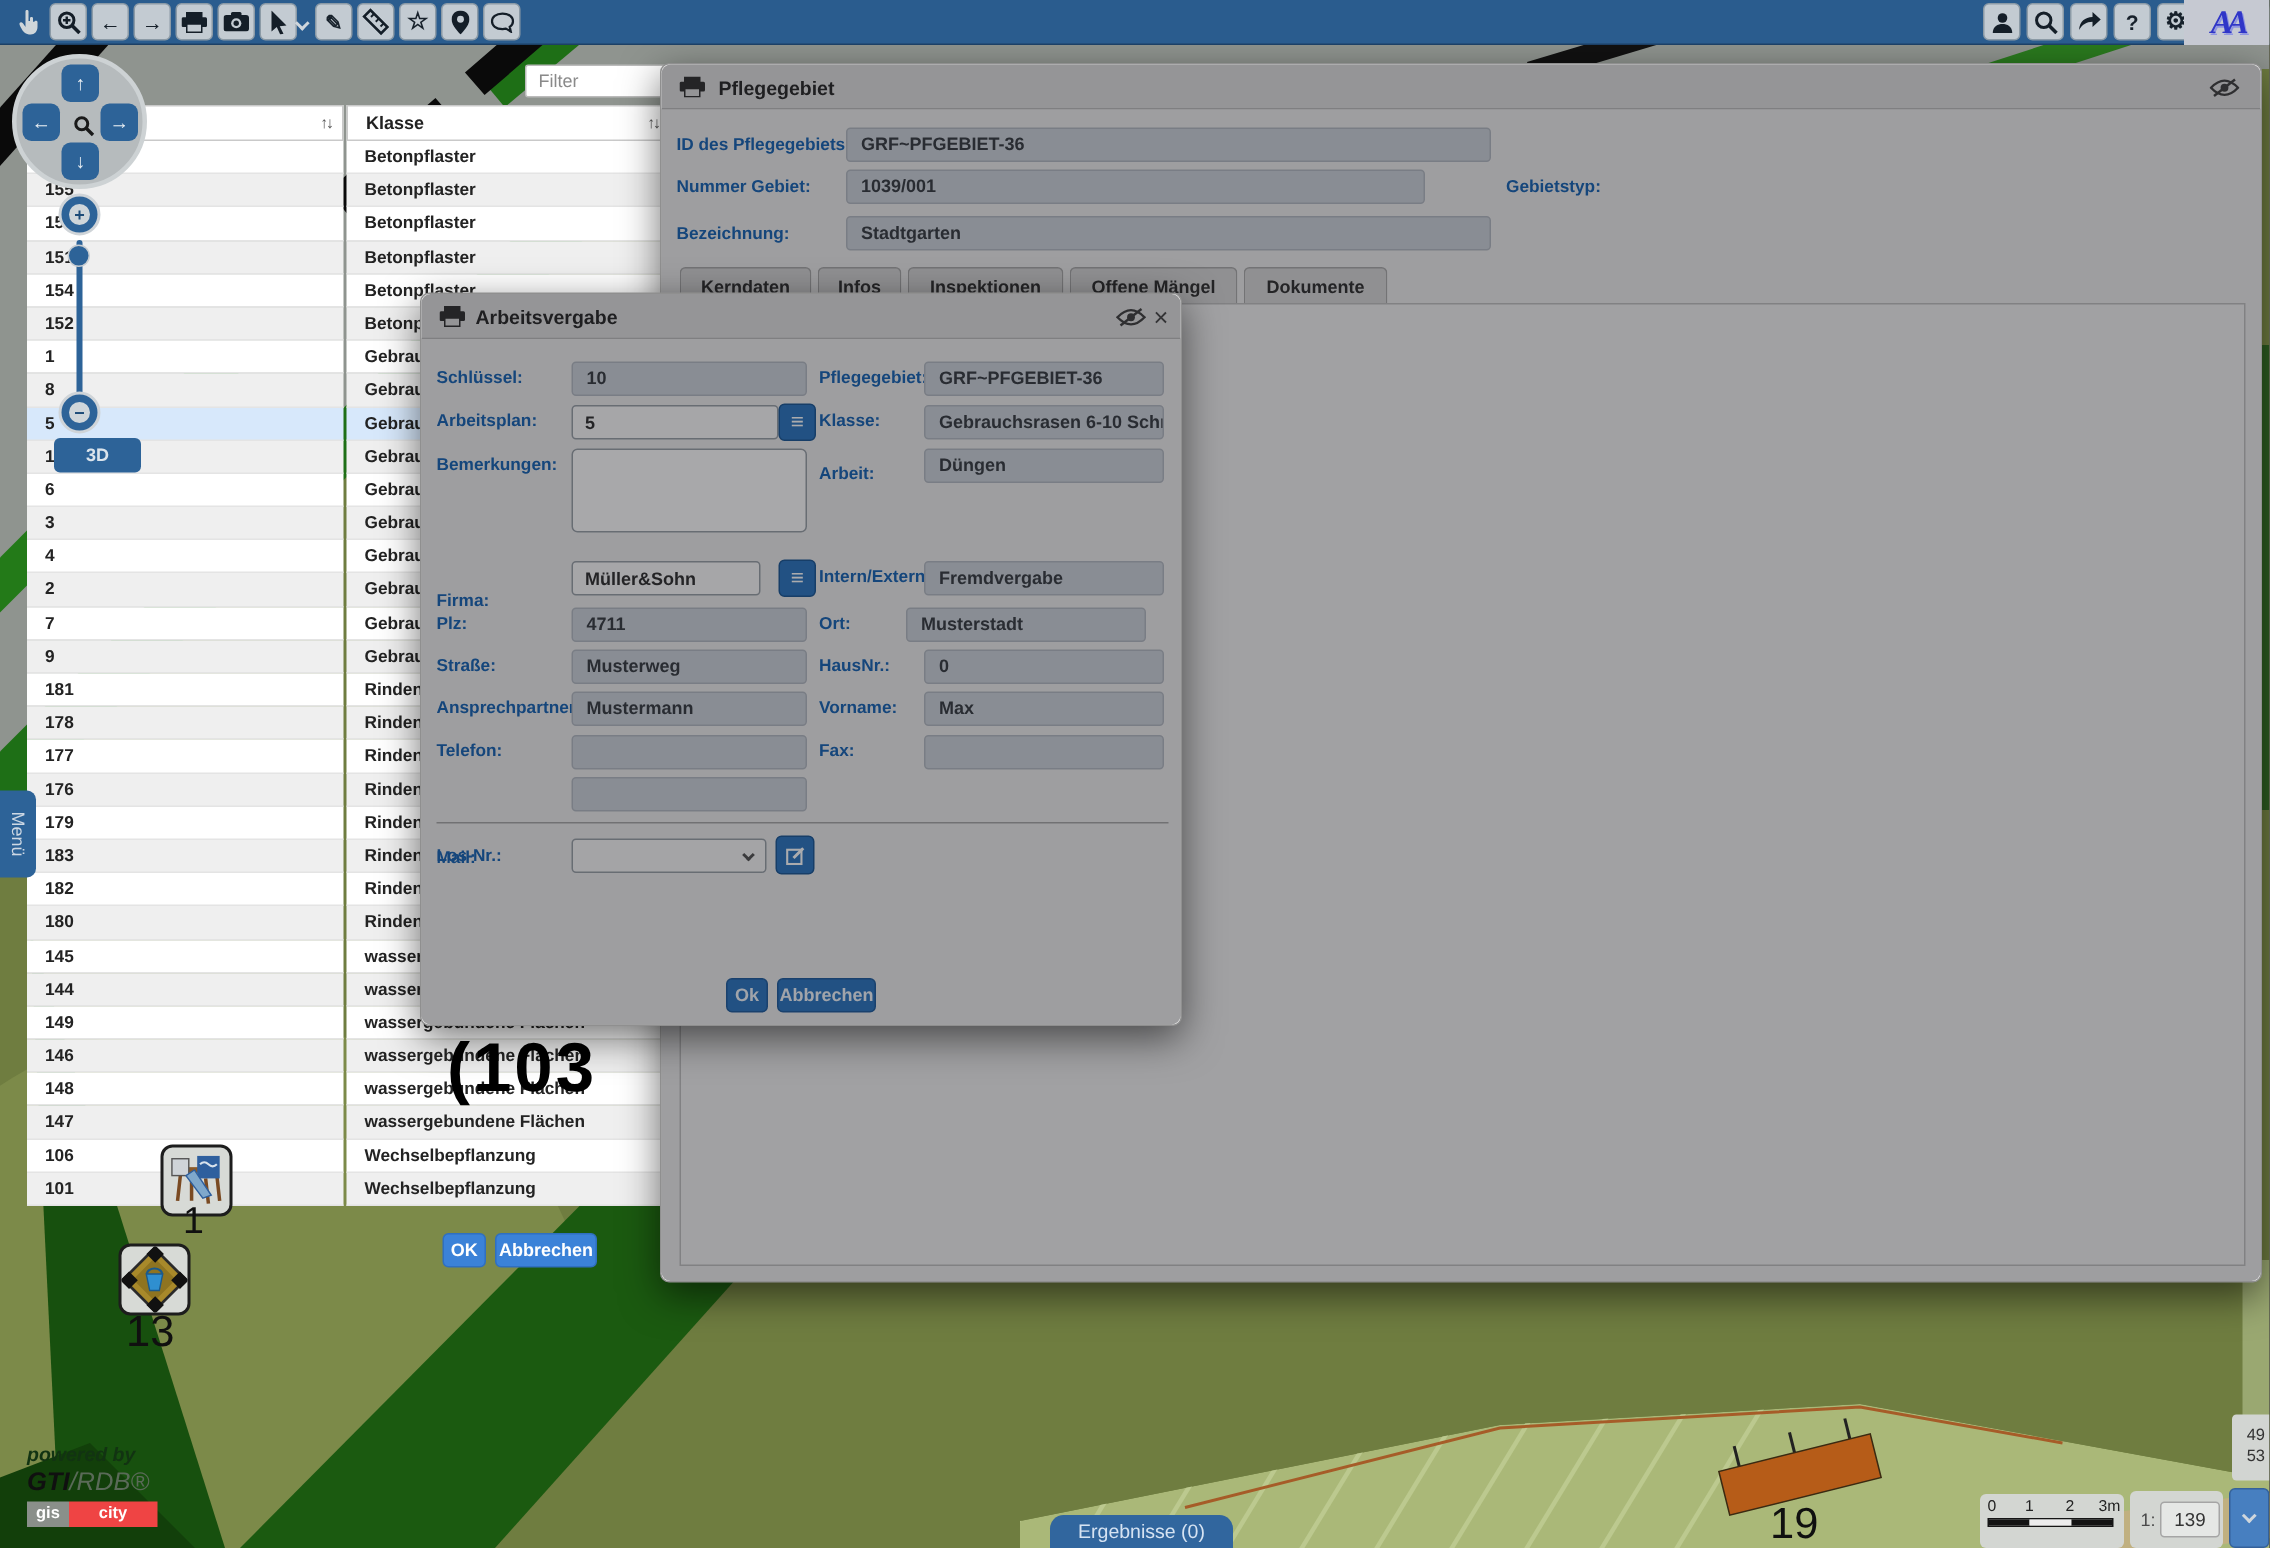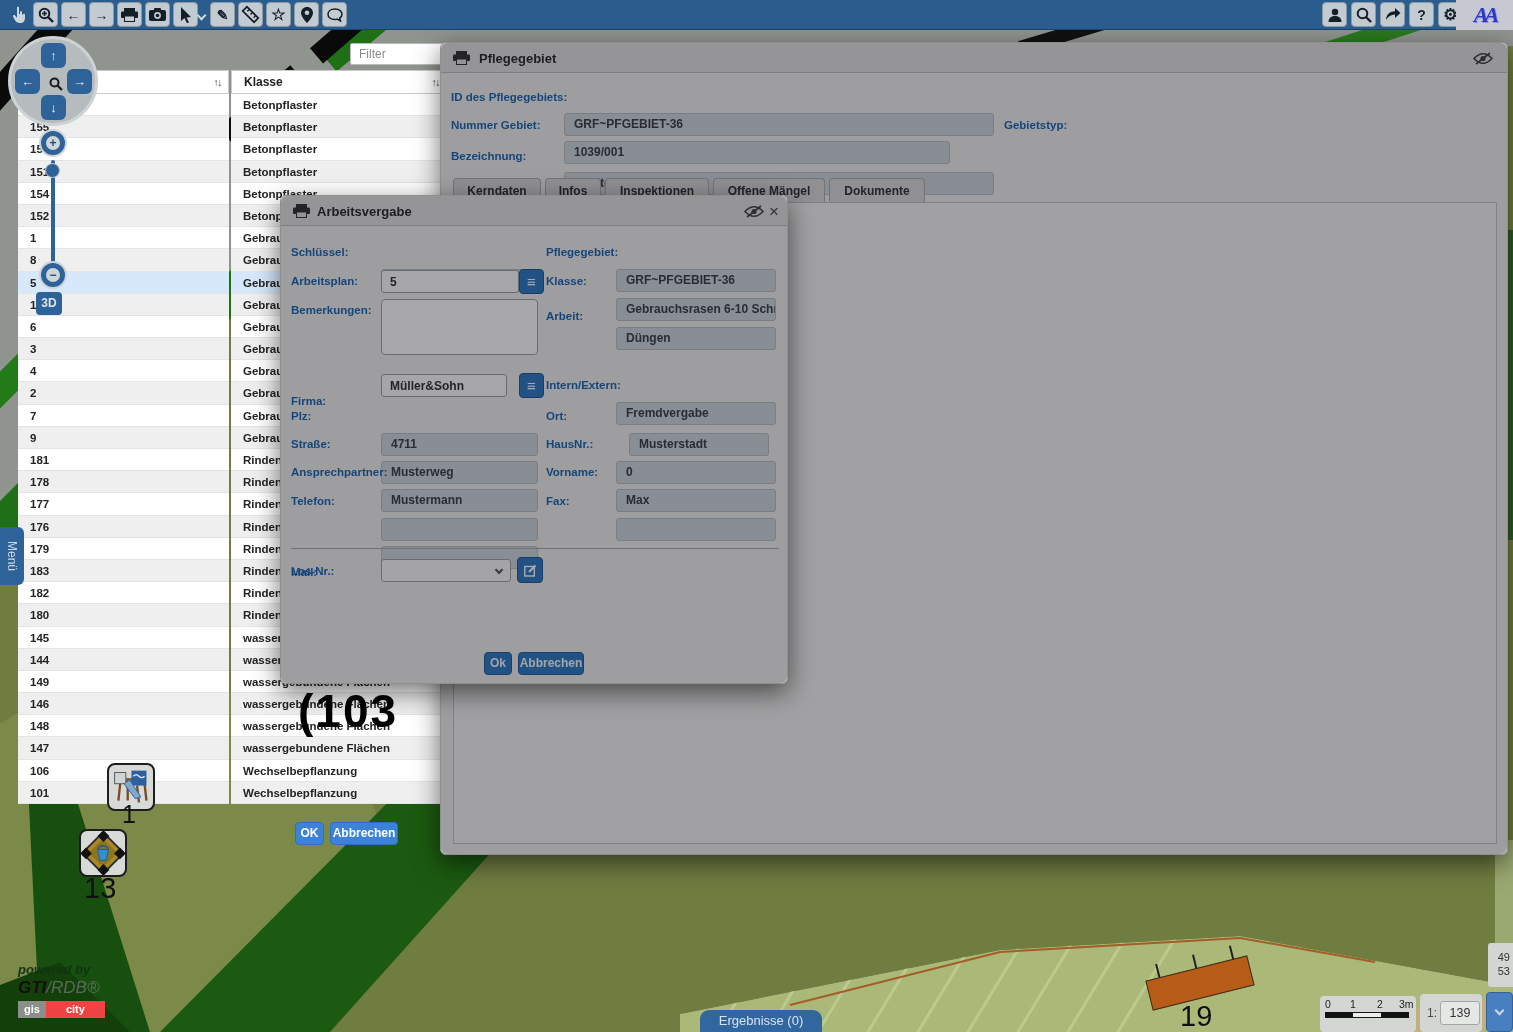--- a/index.html
+++ b/index.html
@@ -52,38 +52,38 @@
       justify-content:center;}
   .zoom-circle{position:absolute;left:39px;width:28px;height:28px;border-radius:50%;
       background:#2d6398;border:2px solid #cfd4d8;z-index:15;display:flex;align-items:center;
       justify-content:center;}
   .zoom-circle .in{width:14px;height:14px;border-radius:50%;background:#cfd6da;color:#1d4c78;
       font-size:12px;font-weight:bold;display:flex;align-items:center;justify-content:center;line-height:0;}
   .slider-track{position:absolute;left:51px;top:160px;width:4px;height:108px;background:#2d6398;
       border-radius:2px;z-index:15;}
   .slider-handle{position:absolute;left:45px;top:163px;width:15px;height:15px;border-radius:50%;
       background:#2d6398;border:1px solid #c8cdd1;z-index:16;}
-  .btn3d{position:absolute;left:36px;top:292px;width:26px;height:23px;background:#2d6398;
+  .btn3d{position:absolute;left:36px;top:292px;width:58px;height:23px;background:#2d6398;
       border-radius:4px;color:#dbe4ec;font-size:12px;font-weight:bold;text-align:center;
       line-height:23px;z-index:15;}
   .menu-tab{position:absolute;left:0;top:527px;width:24px;height:58px;background:#2d6398;
       border-radius:0 6px 6px 0;color:#cdd8e4;font-size:12px;z-index:15;
       writing-mode:vertical-rl;text-align:center;line-height:24px;}
 
   
   .dlg{position:absolute;background:#ececec;border:1px solid #8f8f8f;border-radius:6px;
       box-shadow:0 8px 26px rgba(0,0,0,.55);}
   .dlg-head{position:absolute;left:0;top:0;right:0;height:30px;background:#dedede;
       border-bottom:1px solid #bdbdbd;border-radius:6px 6px 0 0;}
   .dlg-title{position:absolute;top:8px;font-size:13px;font-weight:bold;color:#2b2b2b;}
   .veil{position:absolute;inset:0;background:rgba(8,10,14,.34);border-radius:6px;z-index:60;}
   .blbl{position:absolute;font-size:11.5px;font-weight:bold;color:#1c66b4;}
   .ro{position:absolute;height:23px;background:#ccd2d9;border:1px solid #b4bac2;border-radius:3px;
       font-size:12px;font-weight:bold;color:#3a3f45;line-height:21px;padding:0 9px;overflow:hidden;
-      white-space:nowrap;margin-top:28px;}
+      white-space:nowrap;}
   .ed{position:absolute;height:23px;background:#f7f7f7;border:1px solid #9aa1a8;border-radius:3px;
       font-size:12px;font-weight:bold;color:#333;padding:0 8px;outline:none;
       font-family:"Liberation Sans",sans-serif;}
   .sqbtn{position:absolute;width:25px;height:25px;background:#2f77c0;border:1px solid #1f5a96;
       border-radius:4px;color:#fff;display:flex;align-items:center;justify-content:center;
       font-size:15px;font-weight:bold;}
   .blue-btn{position:absolute;height:23px;background:#2f77c0;border:1px solid #235f9e;
       border-radius:4px;color:#f0f5fa;font-size:12px;font-weight:bold;text-align:center;
       line-height:21px;}
   .xclose{position:absolute;font-size:17px;color:#4a4a4a;line-height:1;}
@@ -453,21 +453,21 @@
     <input class="ed" style="left: 100px; top: 178px; width: 126px;" value="Müller&amp;Sohn">
     <div class="sqbtn" style="left:238px;top:177px;">
       <span>≡</span>
       </div>
     <div class="blbl" style="left:265px;top:183px;">Intern/Extern:</div>
     <div class="ro" style="left:335px;top:178px;width:160px;">Fremdvergabe</div>
 
     <div class="blbl" style="left:10px;top:214px;">Plz:</div>
     <div class="ro" style="left:100px;top:209px;width:157px;">4711</div>
     <div class="blbl" style="left:265px;top:214px;">Ort:</div>
-    <div class="ro" style="left:348px;top:209px;width:140px;">Musterstadt</div>
+    <div class="ro" style="left:323px;top:209px;width:160px;">Musterstadt</div>
 
     <div class="blbl" style="left:10px;top:242px;">Straße:</div>
     <div class="ro" style="left:100px;top:237px;width:157px;">Musterweg</div>
     <div class="blbl" style="left:265px;top:242px;">HausNr.:</div>
     <div class="ro" style="left:335px;top:237px;width:160px;">0</div>
 
     <div class="blbl" style="left:10px;top:270px;">Ansprechpartner:</div>
     <div class="ro" style="left:100px;top:265px;width:157px;">Mustermann</div>
     <div class="blbl" style="left:265px;top:270px;">Vorname:</div>
     <div class="ro" style="left:335px;top:265px;width:160px;">Max</div>

